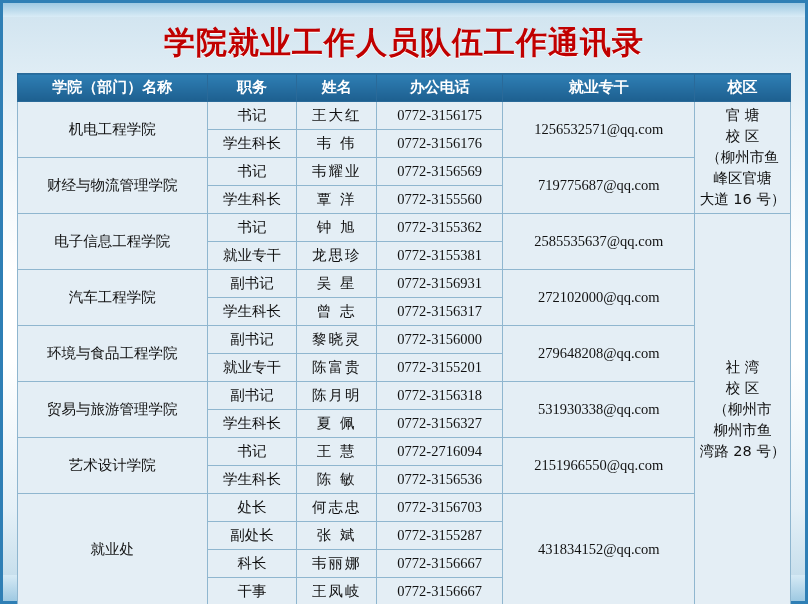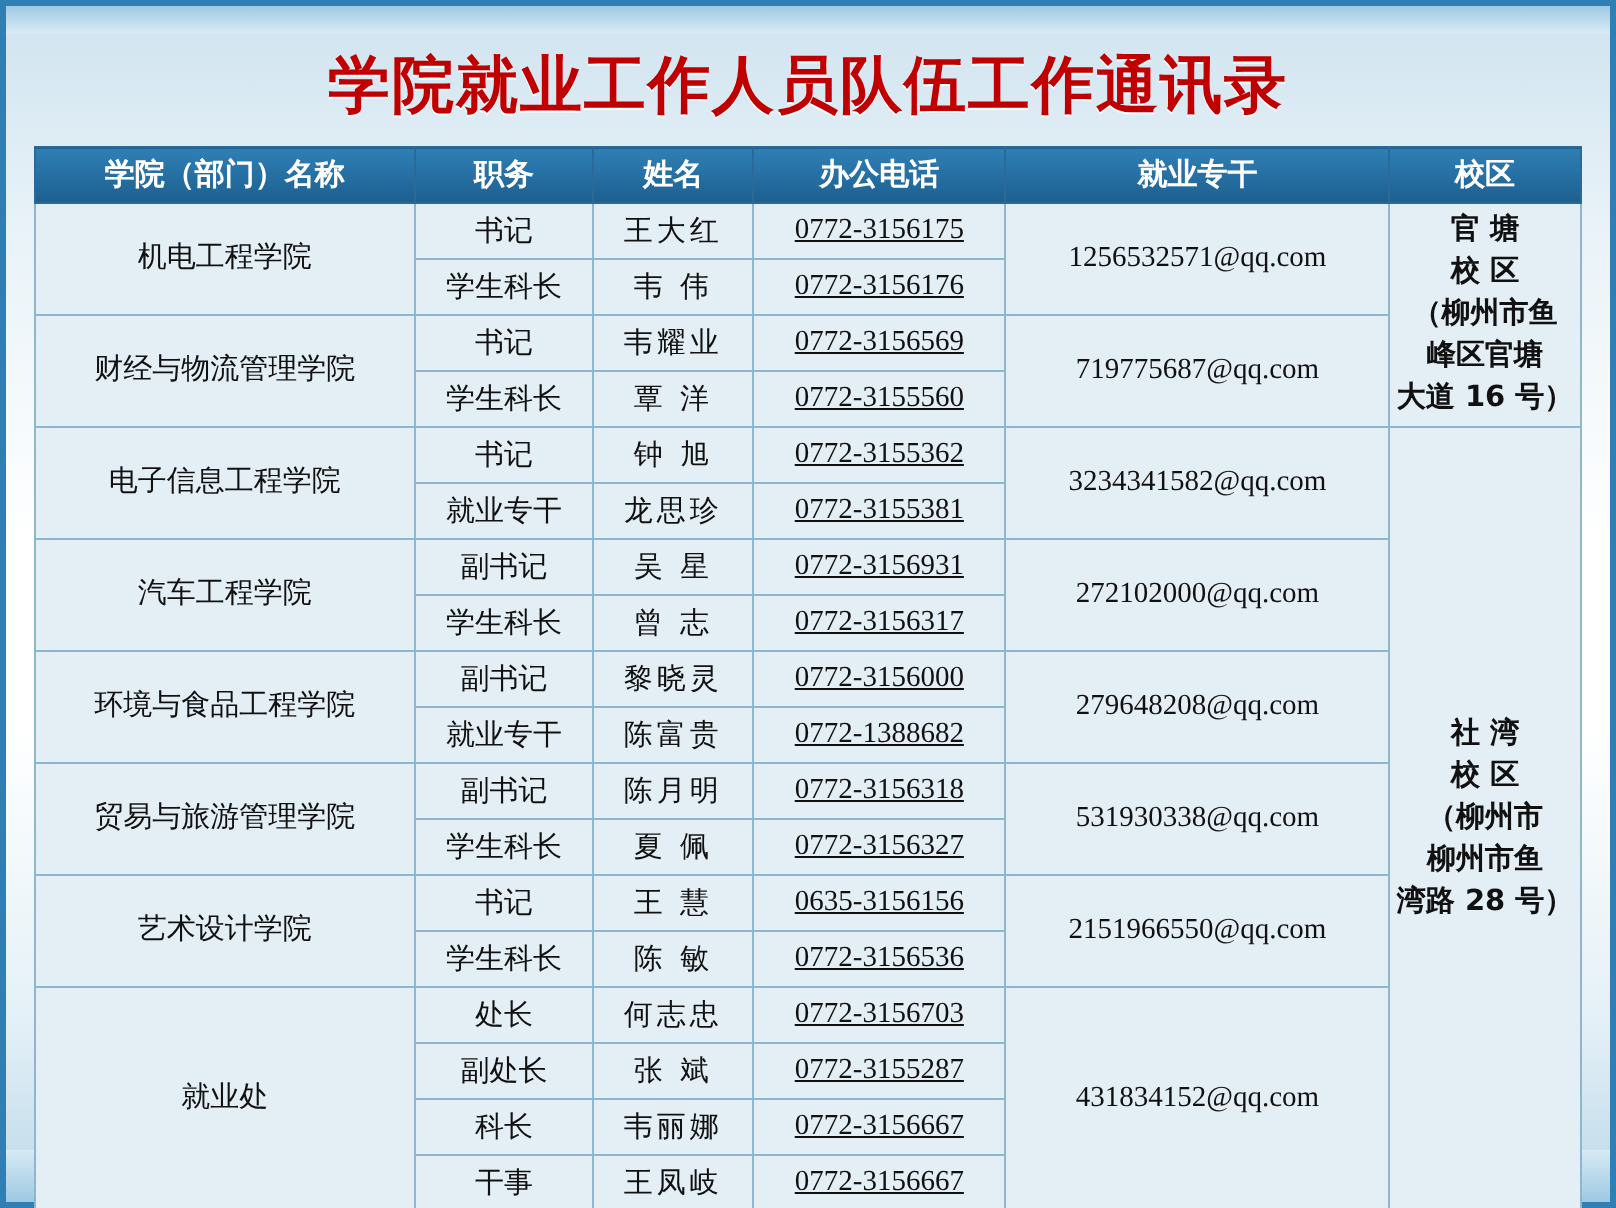--- a/index.html
+++ b/index.html
@@ -89,36 +89,34 @@
     background: #e9f1f7;
   }
   td.name {
     background: #e9f1f7;
     letter-spacing: 2px;
   }
   td.phone {
     background: #f2f7fb;
     font-family: "Liberation Serif", serif;
     font-size: 15px;
-    text-decoration: underline;
   }
   td.email {
     background: #e9f1f7;
     font-family: "Liberation Serif", serif;
     font-size: 15px;
   }
   td.campus {
     background: #cfe0ec;
     font-size: 14px;
     line-height: 1.45;
     vertical-align: middle;
   }
   .campus-lines span {
     display: block;
-    font-weight: bold;
   }
   .col-dept { width: 186px; }
   .col-title { width: 88px; }
   .col-name { width: 78px; }
   .col-phone { width: 124px; }
   .col-email { width: 188px; }
   .col-campus { width: 94px; }
 </style>
 </head>
 <body>
@@ -179,21 +177,21 @@
           <tr>
             <td class="title-col">学生科长</td>
             <td class="name">覃 洋</td>
             <td class="phone">0772-3155560</td>
           </tr>
           <tr>
             <td class="dept" rowspan="2">电子信息工程学院</td>
             <td class="title-col">书记</td>
             <td class="name">钟 旭</td>
             <td class="phone">0772-3155362</td>
-            <td class="email" rowspan="2">3234341582@qq.com</td>
+            <td class="email" rowspan="2">2585535637@qq.com</td>
             <td class="campus" rowspan="14">
               <div class="campus-lines">
                 <span>社 湾</span>
                 <span>校 区</span>
                 <span>（柳州市</span>
                 <span>柳州市鱼</span>
                 <span>湾路 28 号）</span>
               </div>
             </td>
           </tr>
@@ -217,39 +215,39 @@
           <tr>
             <td class="dept" rowspan="2">环境与食品工程学院</td>
             <td class="title-col">副书记</td>
             <td class="name">黎晓灵</td>
             <td class="phone">0772-3156000</td>
             <td class="email" rowspan="2">279648208@qq.com</td>
           </tr>
           <tr>
             <td class="title-col">就业专干</td>
             <td class="name">陈富贵</td>
-            <td class="phone">0772-1388682</td>
+            <td class="phone">0772-3155201</td>
           </tr>
           <tr>
             <td class="dept" rowspan="2">贸易与旅游管理学院</td>
             <td class="title-col">副书记</td>
             <td class="name">陈月明</td>
             <td class="phone">0772-3156318</td>
             <td class="email" rowspan="2">531930338@qq.com</td>
           </tr>
           <tr>
             <td class="title-col">学生科长</td>
             <td class="name">夏 佩</td>
             <td class="phone">0772-3156327</td>
           </tr>
           <tr>
             <td class="dept" rowspan="2">艺术设计学院</td>
             <td class="title-col">书记</td>
             <td class="name">王 慧</td>
-            <td class="phone">0635-3156156</td>
+            <td class="phone">0772-2716094</td>
             <td class="email" rowspan="2">2151966550@qq.com</td>
           </tr>
           <tr>
             <td class="title-col">学生科长</td>
             <td class="name">陈 敏</td>
             <td class="phone">0772-3156536</td>
           </tr>
           <tr>
             <td class="dept" rowspan="4">就业处</td>
             <td class="title-col">处长</td>

